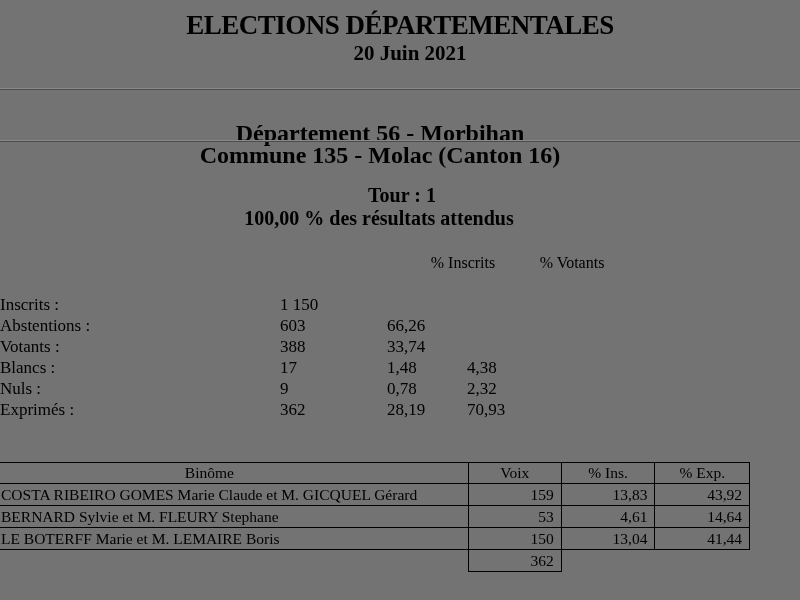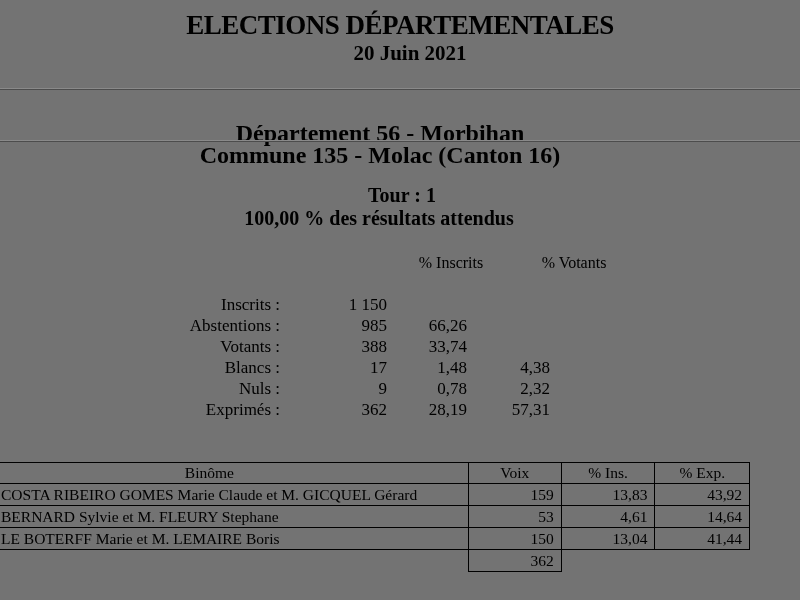--- a/index.html
+++ b/index.html
@@ -83,36 +83,36 @@
   }
   .tour-percent .pct-suffix { margin-left: 5px; }
 
   
   .stats-col-header {
     position: absolute;
     top: 254px;
     font-size: 16px;
     line-height: 18px;
     text-align: center;
+    margin-left: 12px;
   }
   .hdr-inscrits { left: 411px; width: 80px; }
-  .hdr-votants  { left: 533px; width: 82px; }
+  .hdr-votants  { left: 519px; width: 82px; }
 
   
   .stats-grid {
     position: absolute;
     top: 294px;
     left: 0;
     display: grid;
     grid-template-columns: 280px 107px 80px 83px;
     font-size: 17px;
     line-height: 21px;
   }
   .stats-grid .cell {
-    text-align: right;
     white-space: pre;
   }
 
   
   .candidates-table {
     position: absolute;
     top: 462px;
     left: -50px;
     border-collapse: collapse;
     font-size: 15.5px;
@@ -180,21 +180,21 @@
   <div class="stats-col-header hdr-inscrits">% Inscrits</div>
   <div class="stats-col-header hdr-votants">% Votants</div>
 
   <div class="stats-grid">
     <div class="cell">Inscrits :</div>
     <div class="cell">1 150</div>
     <div class="cell"></div>
     <div class="cell"></div>
 
     <div class="cell">Abstentions :</div>
-    <div class="cell">985</div>
+    <div class="cell">603</div>
     <div class="cell">66,26</div>
     <div class="cell"></div>
 
     <div class="cell">Votants :</div>
     <div class="cell">388</div>
     <div class="cell">33,74</div>
     <div class="cell"></div>
 
     <div class="cell">Blancs :</div>
     <div class="cell">17</div>
@@ -202,21 +202,21 @@
     <div class="cell">4,38</div>
 
     <div class="cell">Nuls :</div>
     <div class="cell">9</div>
     <div class="cell">0,78</div>
     <div class="cell">2,32</div>
 
     <div class="cell">Exprimés :</div>
     <div class="cell">362</div>
     <div class="cell">28,19</div>
-    <div class="cell">57,31</div>
+    <div class="cell">70,93</div>
   </div>
 
   <table class="candidates-table">
     <colgroup>
       <col class="c-binome">
         <col class="c-voix">
         <col class="c-ins">
         <col class="c-exp">
     </colgroup>
     <tbody>

